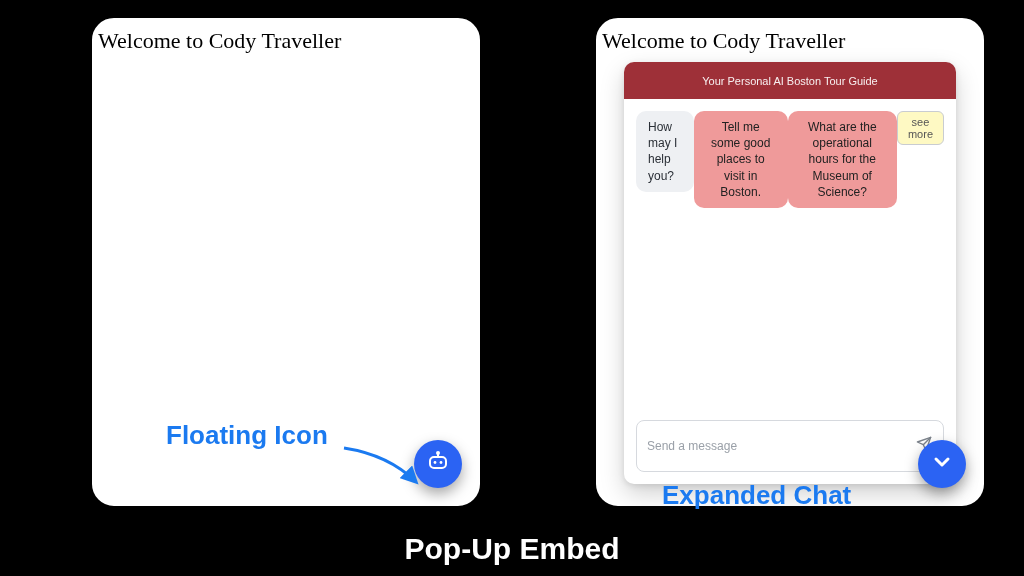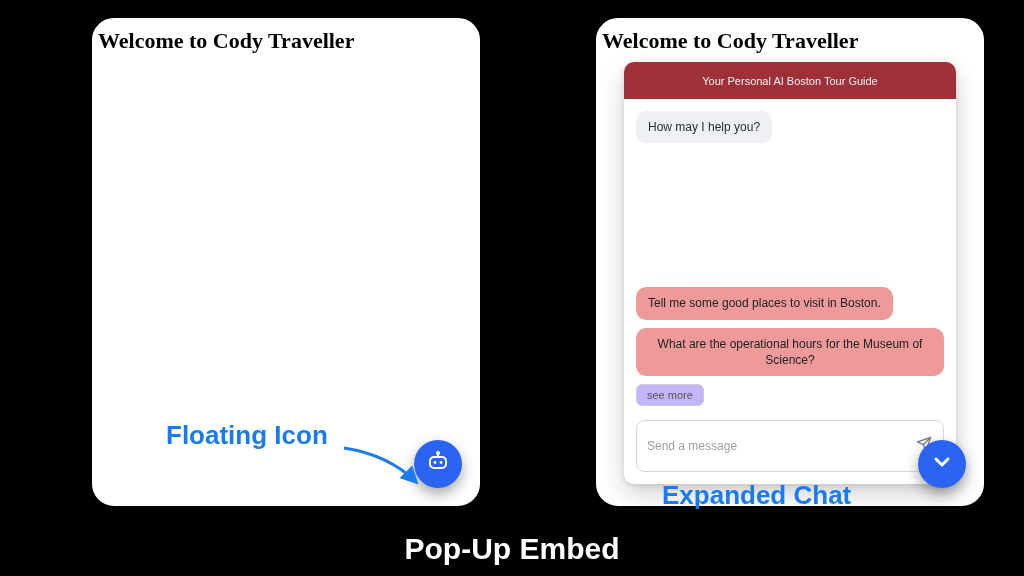--- a/index.html
+++ b/index.html
@@ -23,21 +23,21 @@
     border: 6px solid #000;
     border-radius: 28px;
     top: 12px;
     overflow: hidden;
     box-shadow: 8px 10px 18px rgba(0,0,0,0.35);
   }
   .tablet.left  { left: 86px; }
   .tablet.right { left: 590px; }
   .page-title {
     font-family: "Times New Roman", serif;
-    font-weight: 700;
+    font-weight: 400;
     font-size: 22px;
     padding: 10px 14px 0 6px;
     color: #000;
   }
   
   .fab {
     position: absolute;
     right: 18px;
     bottom: 18px;
     width: 48px;
@@ -98,22 +98,21 @@
     color: #fff;
     text-align: center;
     padding: 10px 8px 12px;
   }
   .chat-header .title { font-size: 15px; font-weight: 600; }
   .chat-header .subtitle { font-size: 11px; opacity: .92; margin-top: 3px; }
   .chat-body {
     flex: 1;
     padding: 12px 12px 8px;
     display: flex;
-    flex-direction: column;
-    gap: 8px;
+    flex-direction: row;
     background: #fff;
   }
   .bubble {
     font-size: 12px;
     padding: 8px 12px;
     border-radius: 10px;
     max-width: 85%;
     line-height: 1.35;
   }
   .bubble.bot {
@@ -129,21 +128,21 @@
     align-self: flex-start;
     max-width: 100%;
     text-align: center;
   }
   .bubble.suggest.wide { width: 100%; }
   .see-more {
     align-self: flex-start;
     font-size: 11px;
     color: #555;
     border: 1px solid #c9ccd1;
-    background: #c4b5fd;
+    background: #fef9c3;
     border-radius: 6px;
     padding: 4px 10px;
     cursor: pointer;
   }
   .chat-input-row {
     margin: 6px 12px 12px;
     border: 1px solid #d6d9de;
     border-radius: 8px;
     display: flex;
     align-items: center;

